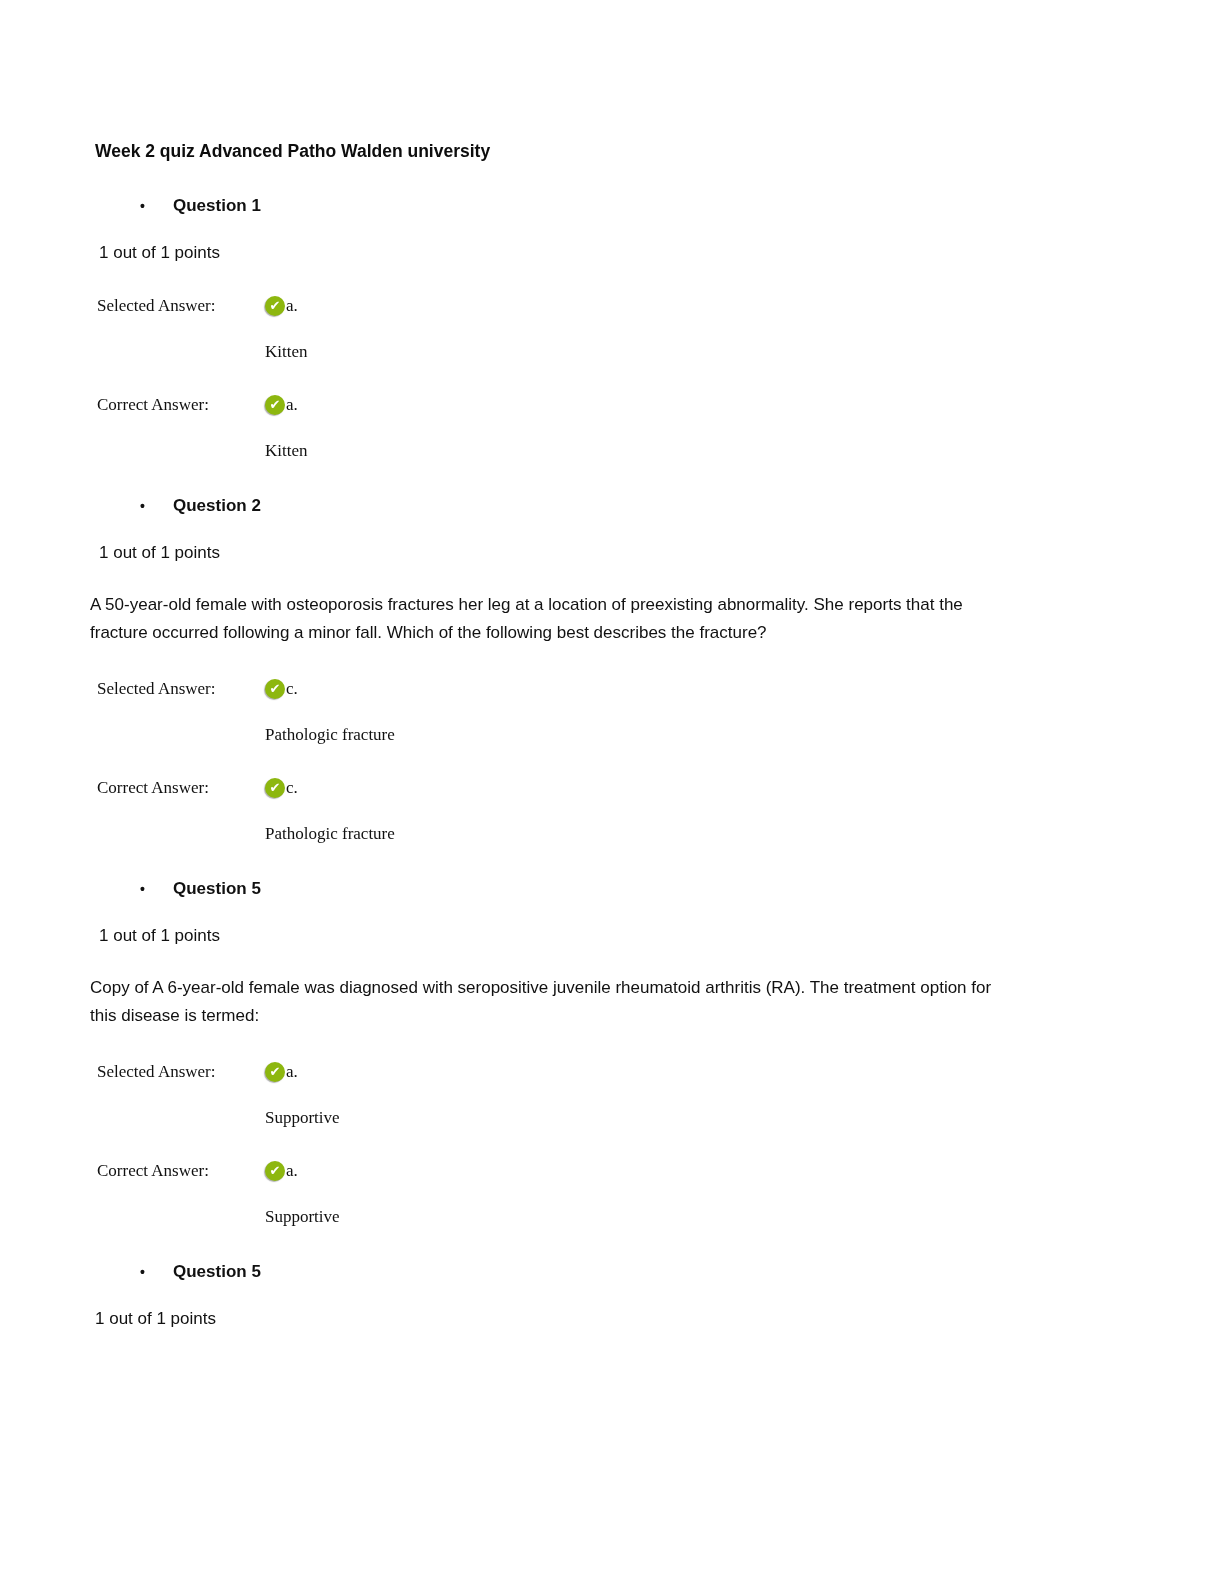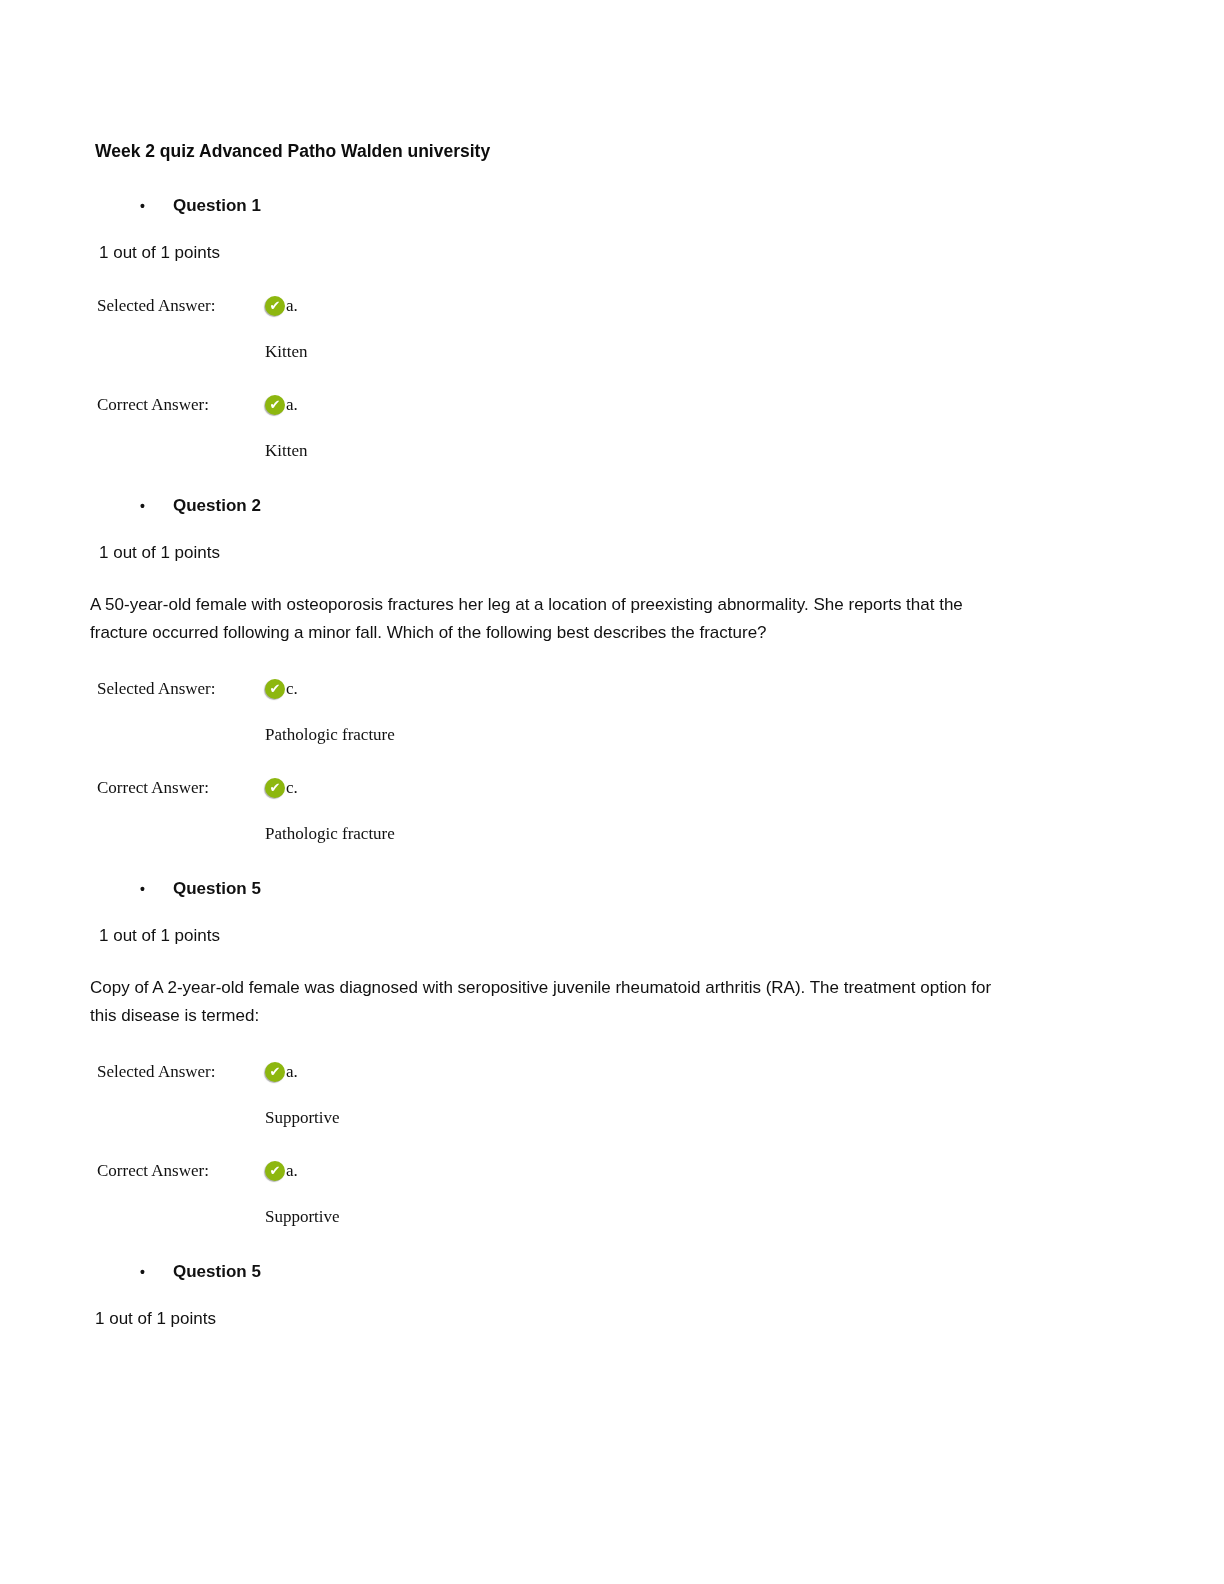--- a/index.html
+++ b/index.html
@@ -139,21 +139,21 @@
       </div>
       <div class="line2">Pathologic fracture</div>
     </div>
   </div>
 
   <div class="q-heading">
     <span class="bullet">•</span>
     <span>Question 5</span>
   </div>
   <div class="points">1 out of 1 points</div>
-  <p class="q-text">Copy of A 2-year-old female was diagnosed with seropositive juvenile rheumatoid arthritis (RA). The treatment option for this disease is termed:</p>
+  <p class="q-text">Copy of A 6-year-old female was diagnosed with seropositive juvenile rheumatoid arthritis (RA). The treatment option for this disease is termed:</p>
 
   <div class="answer-row">
     <div class="answer-label">Selected Answer:</div>
     <div class="answer-value">
       <div class="line1">
         <span class="check-icon" style="background: rgb(141, 183, 15);">✔</span>
         <span>a.</span>
       </div>
       <div class="line2">Supportive</div>
     </div>

